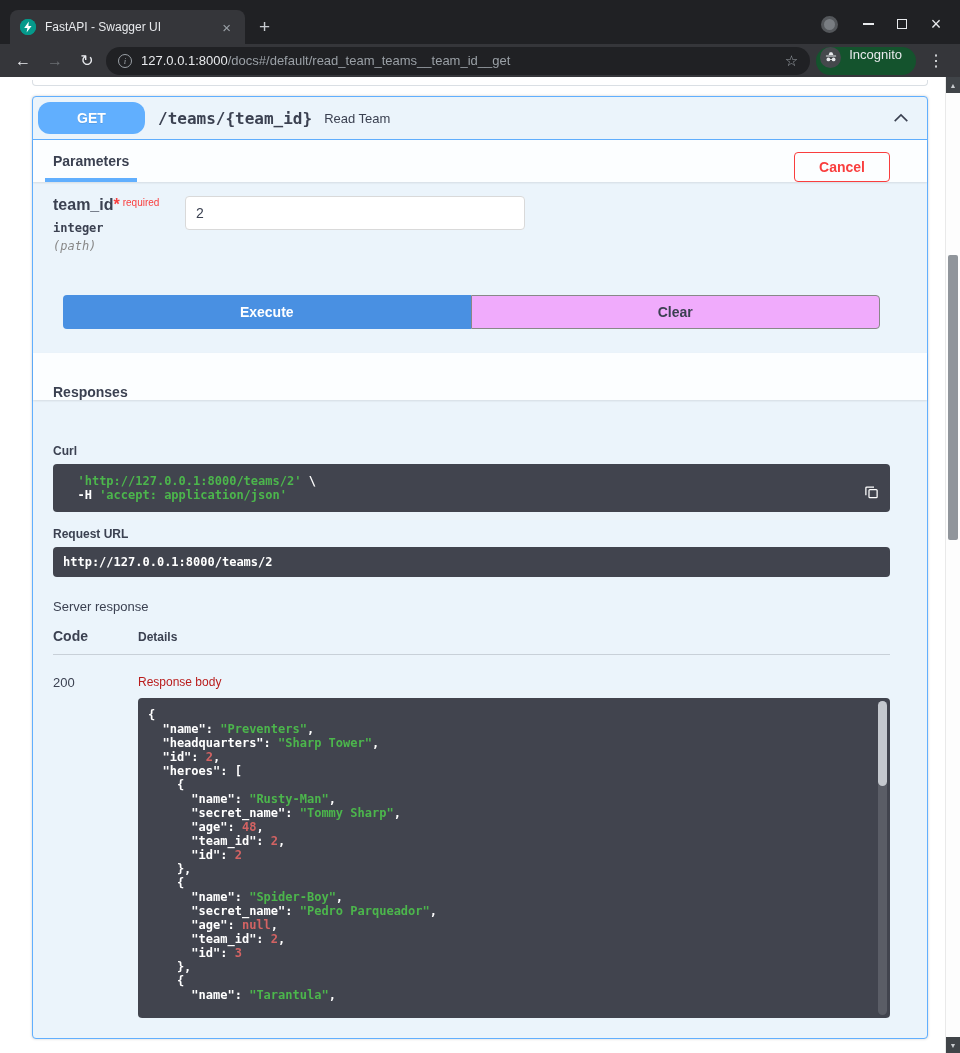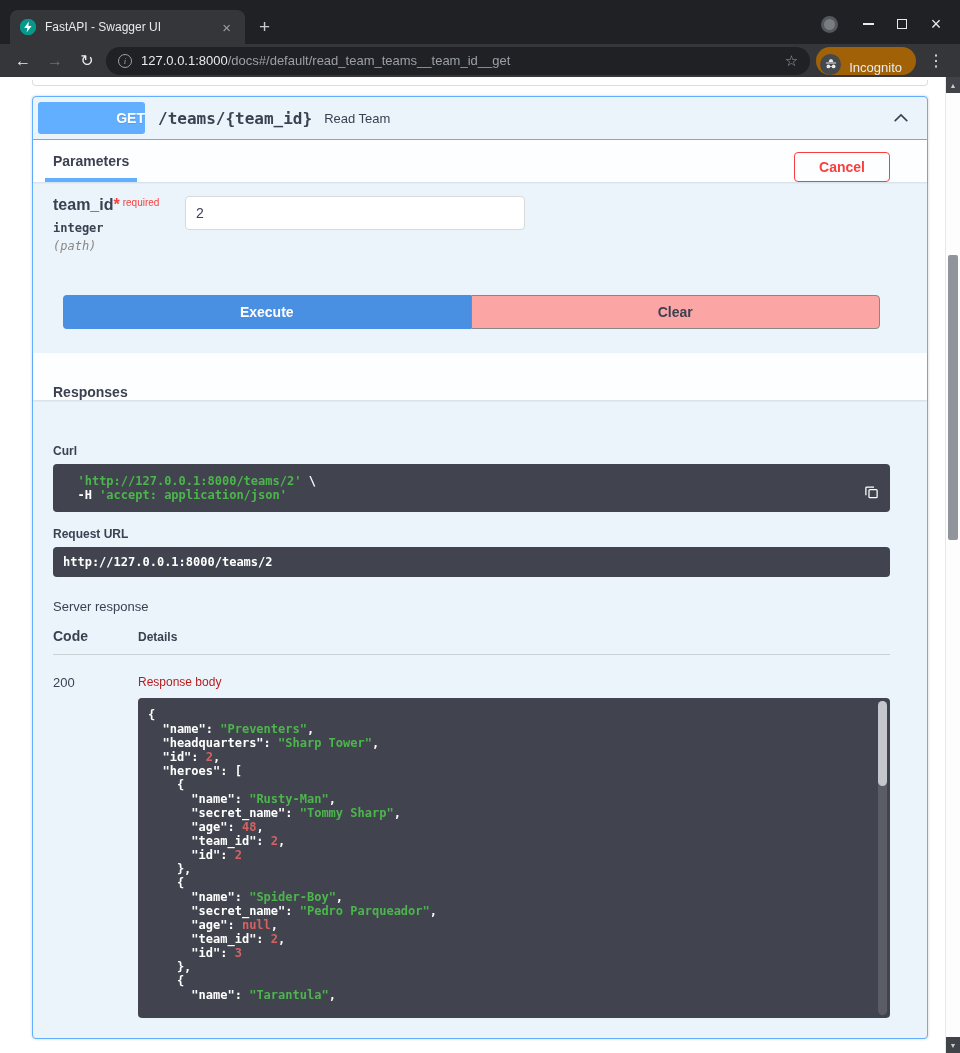--- a/index.html
+++ b/index.html
@@ -28,35 +28,35 @@
              color:#e8eaed; font-size:16px; border-radius:50%; cursor:pointer; flex:none; }
   .nav-btn.disabled { color:#6b6f73; }
   .url-pill { flex:1; height:28px; background:#202124; border-radius:14px; display:flex; align-items:center;
               padding:0 12px; gap:9px; min-width:0; }
   .info-icon { width:14px; height:14px; border-radius:50%; border:1.4px solid #9aa0a6; color:#9aa0a6;
                font-size:9px; display:flex; align-items:center; justify-content:center; flex:none; font-family:"Liberation Serif", serif; font-style:italic; }
   .info-icon::after { content:"i"; }
   .url-text { font-size:13px; color:#e8eaed; white-space:nowrap; overflow:hidden; flex:1; }
   .url-path { color:#9aa0a6; }
   .star-icon { color:#9aa0a6; font-size:15px; flex:none; cursor:pointer; }
-  .incog-chip { height:28px; border-radius:14px; background:#a16207; display:flex; align-items:flex-end;
+  .incog-chip { height:28px; border-radius:14px; background:#14532d; display:flex; align-items:flex-start;
                 gap:8px; padding:0 14px 0 4px; flex:none; }
   .incog-circle { width:21px; height:21px; border-radius:50%; background:#45484c; display:flex; align-items:center; justify-content:center; }
   .incog-label { color:#e8eaed; font-size:13px; }
   .menu-dots { color:#e8eaed; font-size:16px; padding:0 6px; cursor:pointer; }
 
   
   .page { position:absolute; top:77px; left:0; right:15px; bottom:0; background:#fff; overflow:hidden; padding-top:3px; }
   .prev-edge { height:6px; margin:0 17px 10px 32px; border:1px solid #dadfe4; border-top:none; border-radius:0 0 4px 4px; }
 
   .opblock { margin:0 17px 0 32px; border:1px solid #61affe; border-radius:4px; background:#ebf4fb;
              box-shadow:0 0 3px rgba(0,0,0,.19); }
   .opblock-summary { display:flex; align-items:center; padding:5px; cursor:pointer; }
-  .method { background:#61affe; color:#fff; font-size:14px; font-weight:700; min-width:107px; text-align:right;
-            padding:8px 0; border-radius:3px; text-shadow:0 1px 0 rgba(0,0,0,.1); }
+  .method { background:#61affe; color:#fff; font-size:14px; font-weight:700; min-width:107px; text-align:center;
+            padding:8px 0; border-radius:12px; text-shadow:0 1px 0 rgba(0,0,0,.1); }
   .path { margin-left:13px; font-family:"DejaVu Sans Mono", monospace; font-weight:700; font-size:16px; color:#3b4151; }
   .op-summary-text { margin-left:12px; font-size:13px; color:#3b4151; }
   .collapse { margin-left:auto; margin-right:12px; display:flex; }
 
   .opblock-body { border-top:1px solid #61affe; }
   .section-header { display:flex; align-items:flex-end; padding:0 37px 0 20px; background:rgba(255,255,255,.85);
                     box-shadow:0 1px 2px rgba(0,0,0,.1); }
   .tab-param { padding:13px 8px 9px 8px; margin-left:-8px; border-bottom:4px solid #61affe; }
   .section-header h4 { font-size:14px; font-weight:700; color:#3b4151; }
   .btn-cancel { margin-left:auto; background:transparent; border:1.5px solid #f93e3e; color:#f93e3e;
@@ -72,21 +72,21 @@
   .star { color:#f93e3e; }
   .required-label { color:#f93e3e; font-size:10px; font-weight:400; margin-left:3px; position:relative; top:-4px; }
   .param-type { font-size:12px; font-family:"DejaVu Sans Mono", monospace; font-weight:700; color:#3b4151; margin-top:7px; }
   .param-in { font-size:12px; font-family:"DejaVu Sans Mono", monospace; font-style:italic; color:#888; margin-top:4px; }
   .param-input { width:340px; height:34px; border:1px solid #d9d9d9; border-radius:4px; padding:0 10px;
                  font-size:14px; color:#3b4151; background:#fff; font-family:"Liberation Sans", sans-serif; }
 
   .execute-row { display:flex; padding:0 47px 24px 30px; }
   .btn-execute { flex:1; background:#4990e2; color:#fff; font-weight:700; font-size:14px; border:none;
                  border-radius:4px 0 0 4px; padding:8px 0; cursor:pointer; font-family:"Liberation Sans", sans-serif; }
-  .btn-clear { flex:1; background:#fca5a5; color:#3b4151; font-weight:700; font-size:14px; border:1px solid #888;
+  .btn-clear { flex:1; background:#f0abfc; color:#3b4151; font-weight:700; font-size:14px; border:1px solid #888;
                border-radius:0 4px 4px 0; padding:8px 0; cursor:pointer; font-family:"Liberation Sans", sans-serif; }
 
   .responses-inner { padding:20px 37px 20px 20px; }
   .block-label { font-size:12px; font-weight:700; color:#3b4151; margin:15px 0 6px; }
   .block-label.first { margin-top:24px; }
   .code-block { background:#41444e; border-radius:4px; padding:10px; color:#fff; position:relative;
                 font-family:"DejaVu Sans Mono", monospace; font-size:12px; font-weight:600; line-height:14px; }
   .code-line { white-space:pre; }
   .tok-p { color:#ffffff; }
   .tok-s { color:#4cb64c; }

